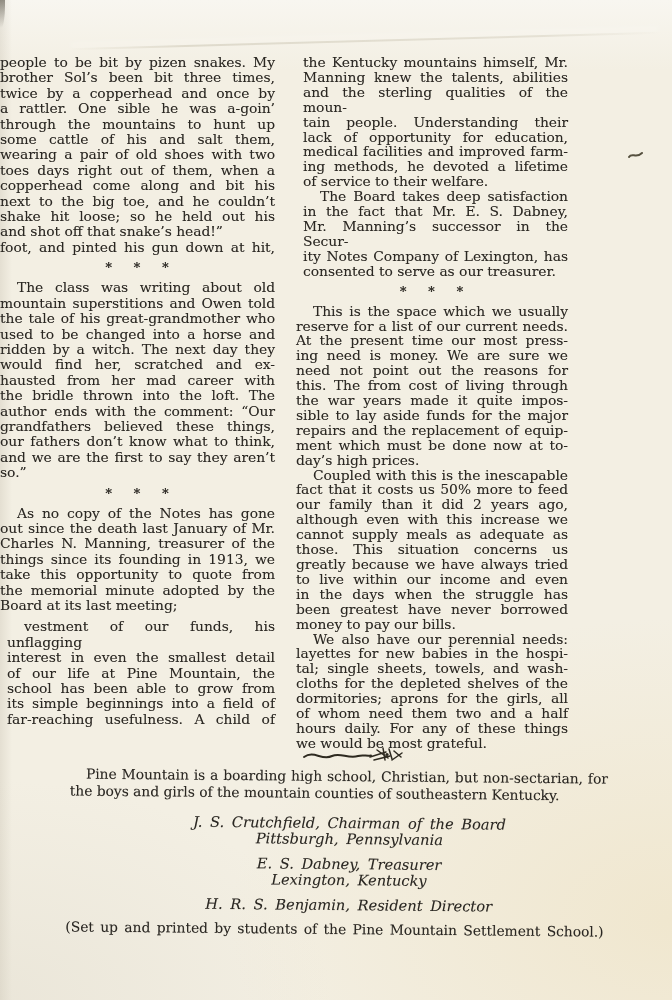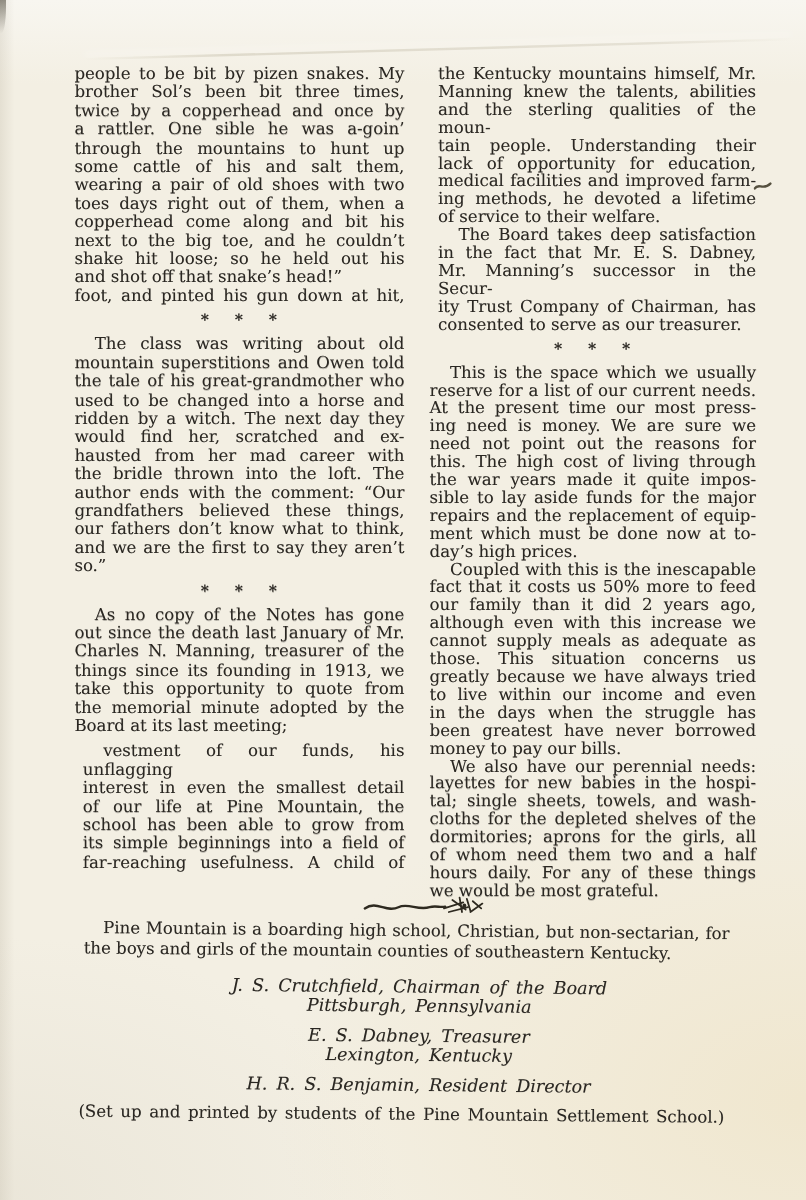--- a/index.html
+++ b/index.html
@@ -17,21 +17,20 @@
     background:
       radial-gradient(120% 55% at 100% 92%, rgba(233,212,160,0.30), rgba(233,212,160,0) 55%),
       radial-gradient(90% 40% at 0% 100%, rgba(210,204,188,0.25), rgba(210,204,188,0) 55%),
       linear-gradient(90deg, rgba(150,140,120,0.16), rgba(150,140,120,0) 12px),
       linear-gradient(180deg, #f8f6f0 0%, #f3efe3 7%, #f3efe3 100%);
     text-shadow: 0.2px 0.2px 0 rgba(40,38,32,0.30);
   }
   .columns {
     display: flex;
     height: 690px;
-    padding-left: 62px;
     padding-right: 40px;
     box-sizing: border-box;
   }
   .col { box-sizing: border-box; }
   .col-left  { width: 275px; margin-right: 21px; }
   .col-right { width: 272px; }
   .line {
     font-size: 13.8px;
     text-align: left;
   }
@@ -164,31 +163,31 @@
           <div class="line j">tain people. Understanding their</div>
           <div class="line j">lack of opportunity for education,</div>
           <div class="line j">medical facilities and improved farm-</div>
           <div class="line j">ing methods, he devoted a lifetime</div>
           <div class="line">of service to their welfare.</div>
         </div>
         <div class="para ind inset">
           <div class="line j">The Board takes deep satisfaction</div>
           <div class="line j">in the fact that Mr. E. S. Dabney,</div>
           <div class="line j">Mr. Manning’s successor in the Secur-</div>
-          <div class="line j">ity Trust Company of Chairman, has</div>
+          <div class="line j">ity Notes Company of Lexington, has</div>
           <div class="line">consented to serve as our treasurer.</div>
         </div>
         <div class="sep">* * *</div>
         <div class="para ind">
           <div class="line j">This is the space which we usually</div>
           <div class="line j">reserve for a list of our current needs.</div>
           <div class="line j">At the present time our most press-</div>
           <div class="line j">ing need is money. We are sure we</div>
           <div class="line j">need not point out the reasons for</div>
-          <div class="line j">this. The high cost of living through</div>
+          <div class="line j">this. The from cost of living through</div>
           <div class="line j">the war years made it quite impos-</div>
           <div class="line j">sible to lay aside funds for the major</div>
           <div class="line j">repairs and the replacement of equip-</div>
           <div class="line j">ment which must be done now at to-</div>
           <div class="line">day’s high prices.</div>
         </div>
         <div class="para ind">
           <div class="line j">Coupled with this is the inescapable</div>
           <div class="line j">fact that it costs us 50% more to feed</div>
           <div class="line j">our family than it did 2 years ago,</div>

